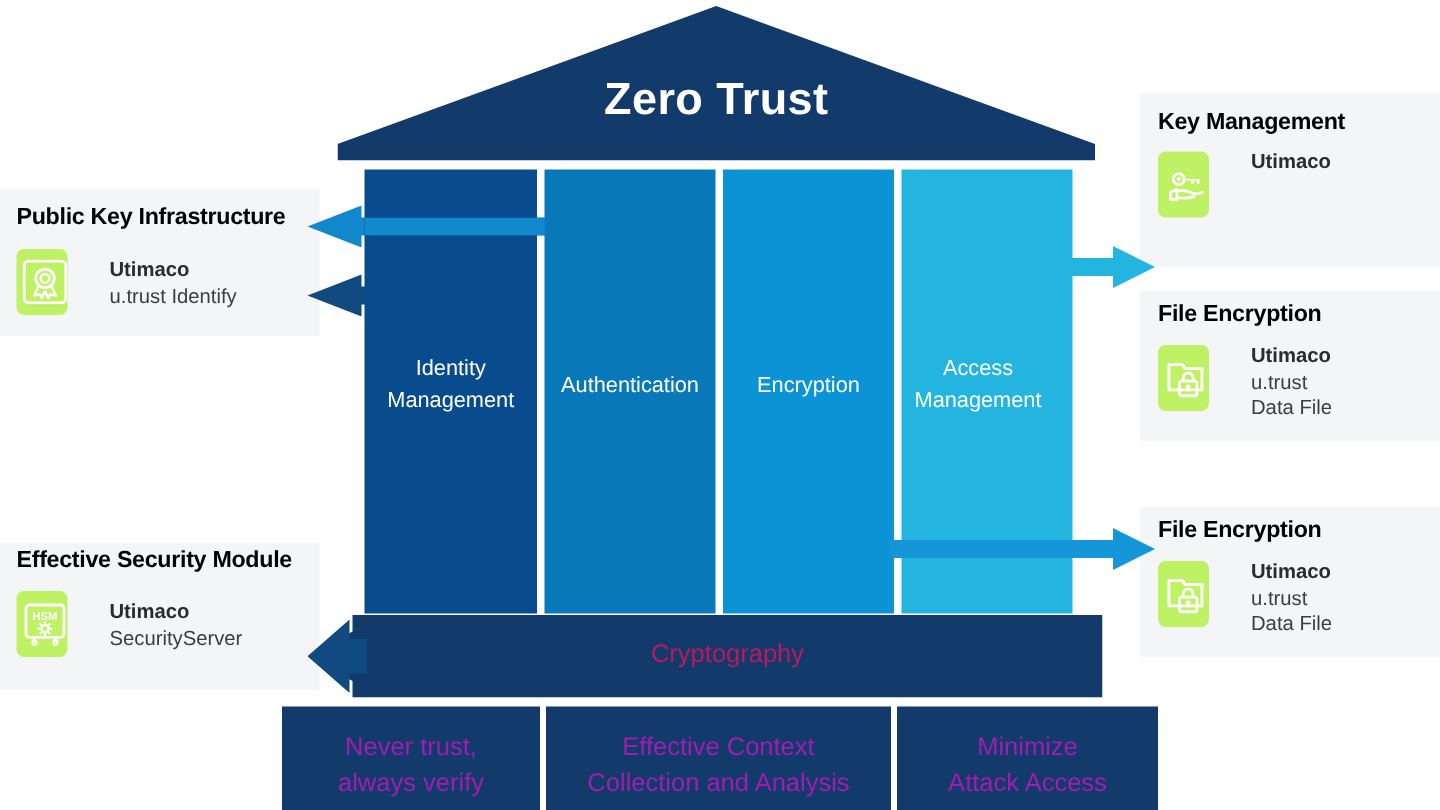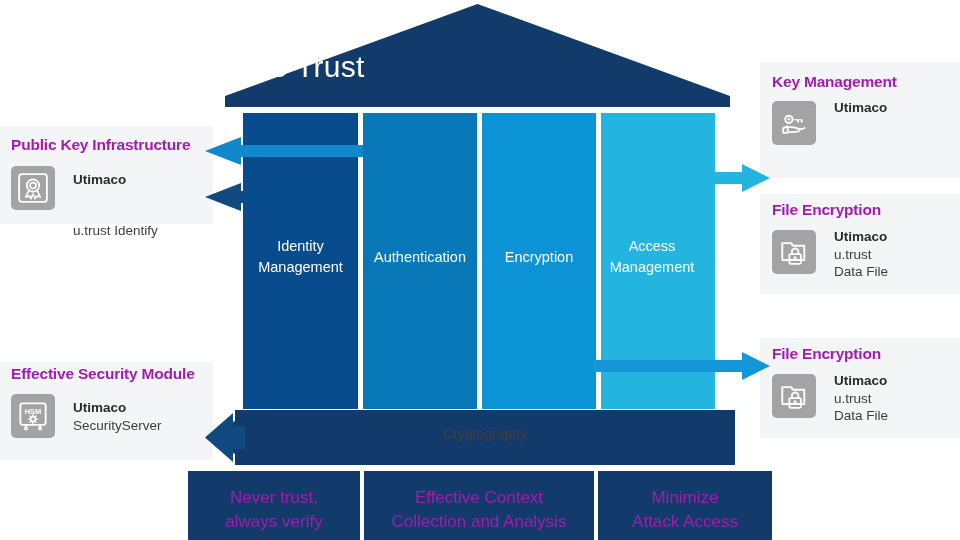--- a/index.html
+++ b/index.html
@@ -9,57 +9,57 @@
     font-family:"Liberation Sans",sans-serif;
     overflow:hidden;
     position:relative;
   }
   .stage{position:absolute;inset:0;width:960px;height:540px;}
 
   
   .panel{position:absolute;background:#f4f5f7;}
   .panel-title{
     position:absolute;font-weight:bold;font-size:15.5px;
-    color:#a21caf;letter-spacing:-0.2px;white-space:nowrap;
+    color:#000000;letter-spacing:-0.2px;white-space:nowrap;
   }
   .panel-icon{
-    position:absolute;width:44px;height:44px;border-radius:5px;
-    background:#a3a3a3;display:flex;align-items:center;justify-content:center;
+    position:absolute;width:34px;height:44px;border-radius:5px;
+    background:#bef264;display:flex;align-items:center;justify-content:flex-end;
   }
   .panel-brand{
     position:absolute;font-weight:bold;font-size:13.5px;color:#2b2b2b;
     white-space:nowrap;
   }
   .panel-prod{
     position:absolute;font-size:13.5px;color:#3d3d3d;line-height:16.5px;
     white-space:pre-line;
   }
 
   
   .roof{position:absolute;left:225px;top:4px;width:505px;height:103px;}
   .roof-label{
     position:absolute;left:225px;top:50px;width:505px;
-    color:#ffffff;font-size:30px;letter-spacing:.3px;
+    text-align:center;color:#ffffff;font-size:30px;letter-spacing:.3px;font-weight:bold;
   }
 
   
   .pillar{position:absolute;top:113px;height:296px;}
   .pillar-label{
     position:absolute;color:#ffffff;font-size:14.5px;line-height:21px;
     text-align:center;white-space:pre-line;
   }
 
   
   .conn{position:absolute;}
 
   
   .crypto{position:absolute;left:225px;top:410px;width:510px;height:55px;}
   .crypto-label{
     position:absolute;left:235px;top:426px;width:500px;text-align:center;
-    color:#404040;font-size:14px;
+    color:#be185d;font-size:17px;
   }
 
   
   .bbox{position:absolute;top:471px;height:69px;background:#123a6b;}
   .bbox-label{
     position:absolute;top:471px;height:78px;
     display:flex;align-items:center;justify-content:center;
     color:#a21caf;font-size:17px;line-height:24px;text-align:center;
     white-space:pre-line;
   }
@@ -75,21 +75,21 @@
   <div class="panel-icon" style="left:11px;top:166px;">
     <svg width="30" height="30" viewBox="0 0 32 32" aria-hidden="true">
       <rect x="1.2" y="1.2" width="29.6" height="29.6" rx="3" fill="none" stroke="#ffffff" stroke-width="2"></rect>
       <circle cx="16" cy="13.4" r="6.6" fill="none" stroke="#ffffff" stroke-width="2"></circle>
       <circle cx="16" cy="13.4" r="3.1" fill="none" stroke="#ffffff" stroke-width="1.8"></circle>
       <path d="M11.3 19.2 L8.3 25.6 L12.2 24.7 L13.8 27.4 L16 22.2" fill="none" stroke="#ffffff" stroke-width="1.8" stroke-linejoin="round"></path>
       <path d="M20.7 19.2 L23.7 25.6 L19.8 24.7 L18.2 27.4 L16 22.2" fill="none" stroke="#ffffff" stroke-width="1.8" stroke-linejoin="round"></path>
     </svg>
   </div>
   <div class="panel-brand" style="left:73px;top:172px;">Utimaco</div>
-  <div class="panel-prod" style="left:73px;top:190px;margin-top:33px;">u.trust Identify</div>
+  <div class="panel-prod" style="left:73px;top:190px;">u.trust Identify</div>
 
   <div class="panel" style="left:0;top:362px;width:213px;height:98px;">
   </div>
   <div class="panel-title" style="left:11px;top:365px;">Effective Security Module</div>
   <div class="panel-icon" style="left:11px;top:394px;">
     <svg width="30" height="30" viewBox="0 0 32 32" aria-hidden="true">
       <rect x="2.5" y="2.5" width="27" height="23" rx="2.5" fill="none" stroke="#ffffff" stroke-width="2"></rect>
       <text x="16" y="13.5" text-anchor="middle" fill="#ffffff" font-family="Liberation Sans, sans-serif" font-size="8" font-weight="bold">HSM</text>
       <circle cx="16" cy="19.3" r="2.5" fill="none" stroke="#ffffff" stroke-width="1.6"></circle>
       <g stroke="#ffffff" stroke-width="1.5" stroke-linecap="round">

